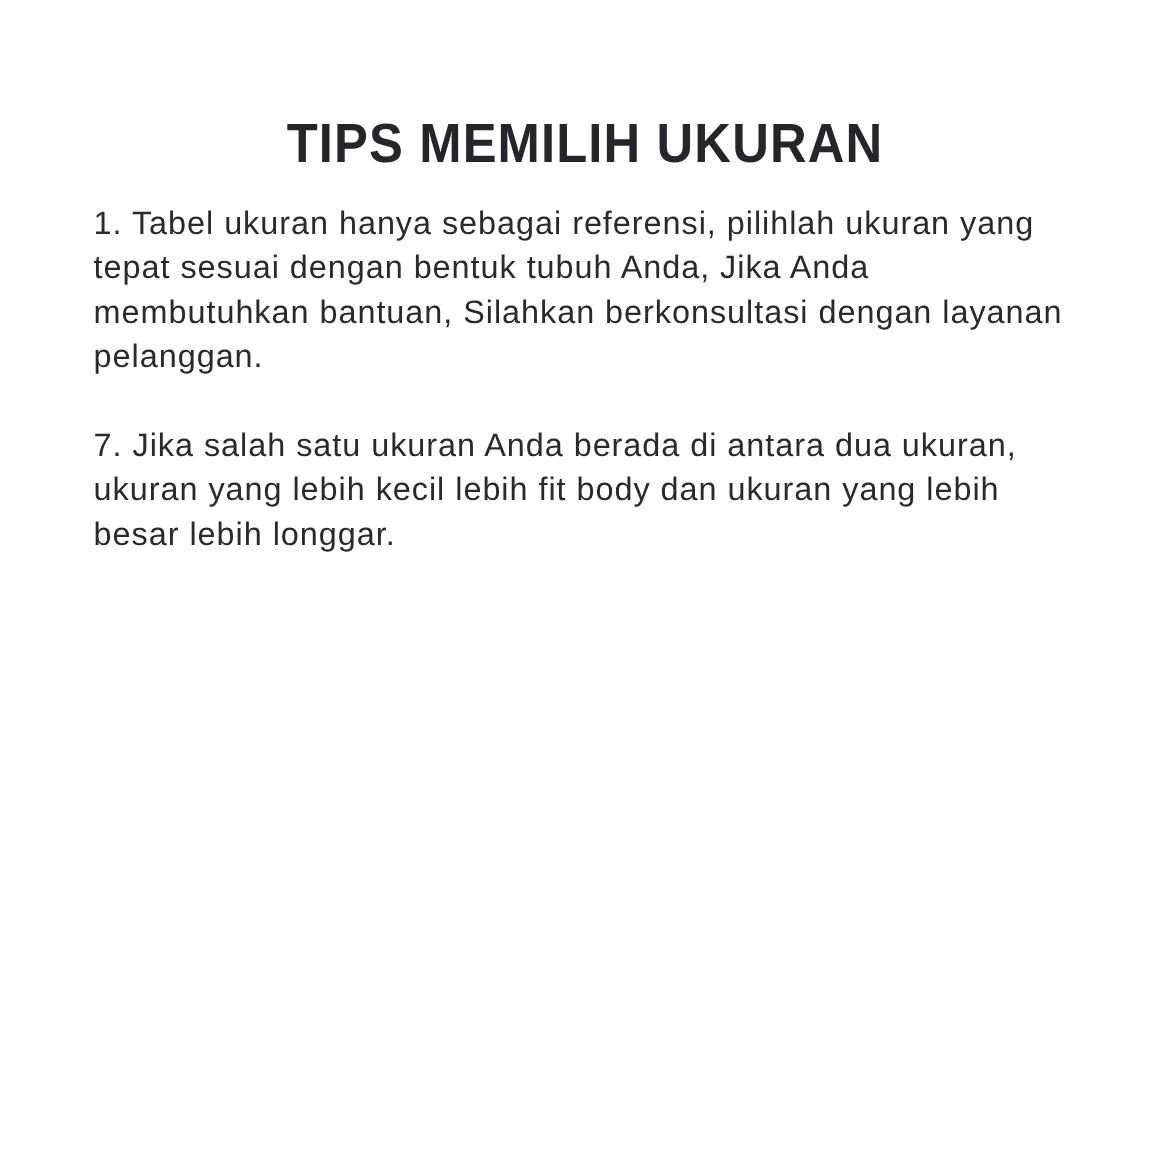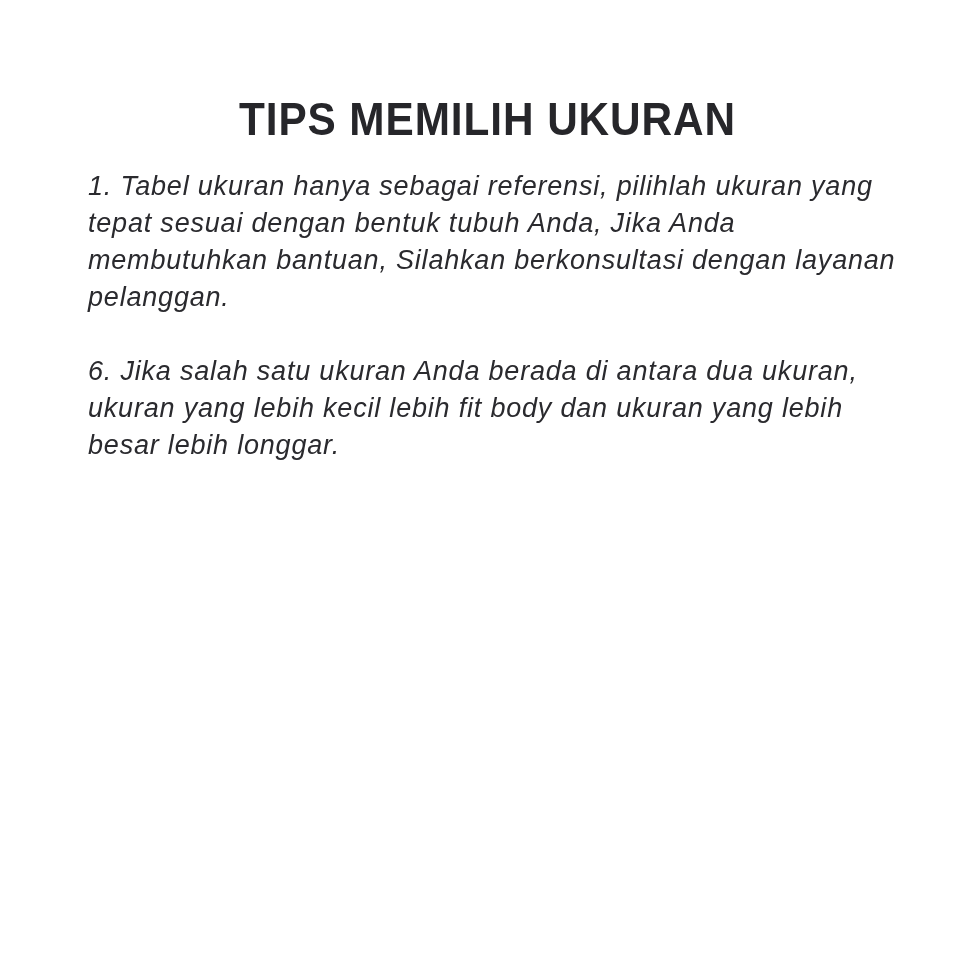--- a/index.html
+++ b/index.html
@@ -25,36 +25,35 @@
     text-align: center;
     font-size: 46px;
     font-weight: 700;
     letter-spacing: 1px;
     color: #26262a;
     transform: scaleX(0.92);
   }
   .body-text {
     position: absolute;
     top: 168px;
-    left: 88px;
+    left: 78px;
     width: 820px;
-    font-style: italic;
   }
   .body-text p {
     margin: 0 0 37px 0;
     font-size: 27px;
     font-weight: 400;
     line-height: 37px;
     letter-spacing: 0.8px;
     color: #2a2a2e;
   }
 </style>
 </head>
 <body>
 
 <div class="page">
   <h1 class="title">TIPS MEMILIH UKURAN</h1>
 
   <div class="body-text">
     <p>1. Tabel ukuran hanya sebagai referensi, pilihlah ukuran yang tepat sesuai dengan bentuk tubuh Anda, Jika Anda membutuhkan bantuan, Silahkan berkonsultasi dengan layanan pelanggan.</p>
-    <p>6. Jika salah satu ukuran Anda berada di antara dua ukuran, ukuran yang lebih kecil lebih fit body dan ukuran yang lebih besar lebih longgar.</p>
+    <p>7. Jika salah satu ukuran Anda berada di antara dua ukuran, ukuran yang lebih kecil lebih fit body dan ukuran yang lebih besar lebih longgar.</p>
   </div>
 </div>
 
 </body></html>

